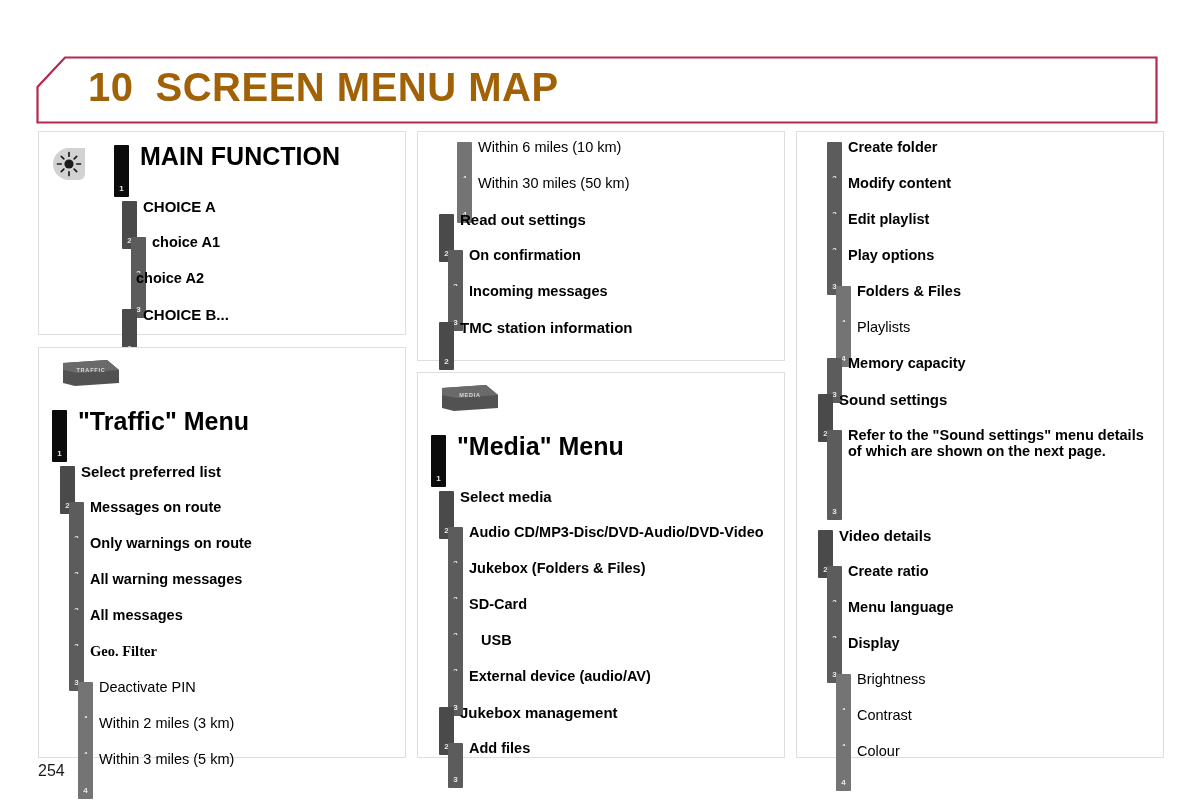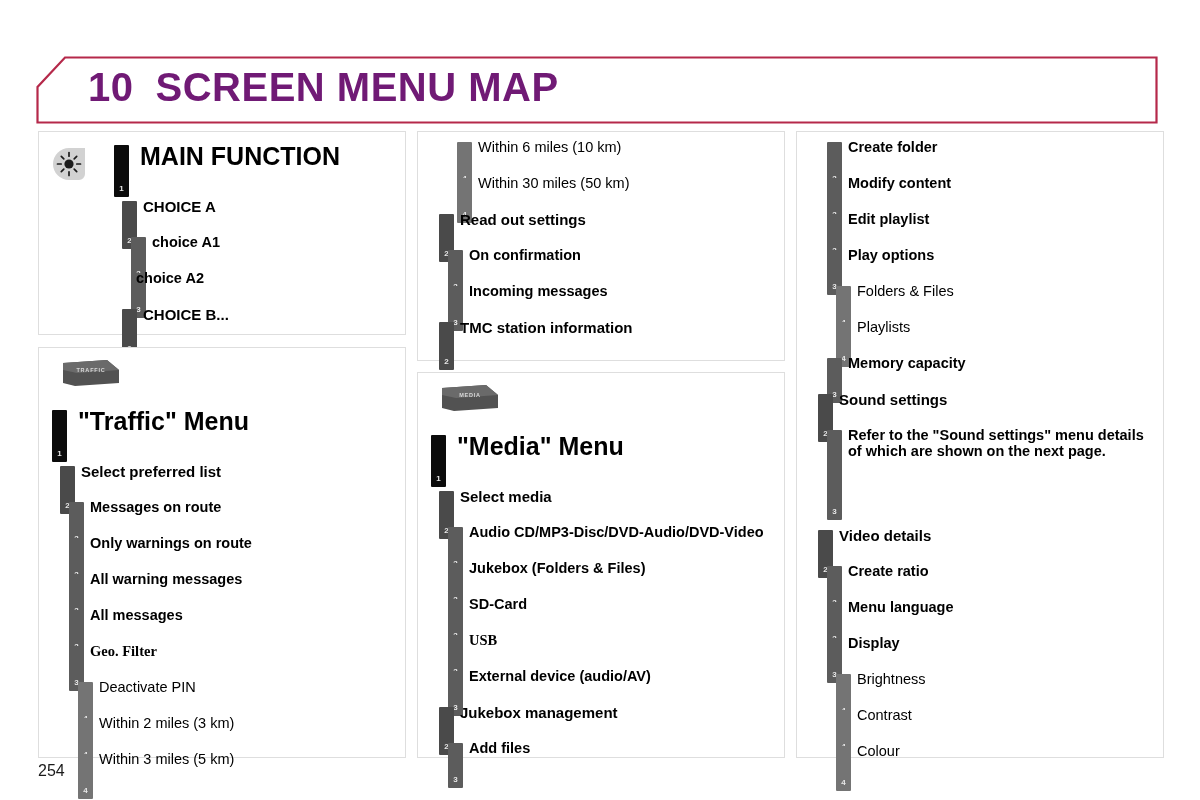--- a/index.html
+++ b/index.html
@@ -27,21 +27,21 @@
     position: absolute;
     inset: 0;
   }
   #header-title {
     position: absolute;
     left: 52px;
     top: 9px;
     font-size: 40px;
     font-weight: bold;
     letter-spacing: 0.5px;
-    color: #701a75;
+    color: #a16207;
     white-space: nowrap;
   }
   #header-title .chapter-num {
     margin-right: 22px;
   }
 
   
   .panel {
     position: absolute;
     background: #ffffff;
@@ -353,21 +353,21 @@
       <div class="row lv3" style="position: absolute; left: 0px; top: 164px; right: 0px;">
         <div class="bar" style="left: 17px; height: 45px;">
           <span class="lvl">3</span>
         </div>
         <div class="label" style="left: 38px;">SD-Card</div>
       </div>
       <div class="row lv3" style="position: absolute; left: 0px; top: 200px; right: 0px;">
         <div class="bar" style="left: 17px; height: 45px;">
           <span class="lvl">3</span>
         </div>
-        <div class="label" style="left: 38px; font-family: Liberation Serif, serif;">USB</div>
+        <div class="label" style="left: 50px;">USB</div>
       </div>
       <div class="row lv3" style="position: absolute; left: 0px; top: 236px; right: 0px;">
         <div class="bar" style="left: 17px; height: 45px;">
           <span class="lvl">3</span>
         </div>
         <div class="label" style="left: 38px;">External device (audio/AV)</div>
       </div>
       <div class="row lv2" style="position: absolute; left: 0px; top: 272px; right: 0px;">
         <div class="bar" style="left: 8px; height: 48px;">
           <span class="lvl">2</span>
@@ -406,21 +406,21 @@
       <div class="row lv3" style="position: absolute; left: 0px; top: 108px; right: 0px;">
         <div class="bar" style="left: 17px; height: 45px;">
           <span class="lvl">3</span>
         </div>
         <div class="label" style="left: 38px;">Play options</div>
       </div>
       <div class="row lv4" style="position: absolute; left: 0px; top: 144px; right: 0px;">
         <div class="bar" style="left: 26px; height: 45px;">
           <span class="lvl">4</span>
         </div>
-        <div class="label" style="left: 47px;">Folders &amp; Files</div>
+        <div class="label" style="left: 47px; font-weight: bold;">Folders &amp; Files</div>
       </div>
       <div class="row lv4" style="position: absolute; left: 0px; top: 180px; right: 0px;">
         <div class="bar" style="left: 26px; height: 45px;">
           <span class="lvl">4</span>
         </div>
         <div class="label" style="left: 47px;">Playlists</div>
       </div>
       <div class="row lv3" style="position: absolute; left: 0px; top: 216px; right: 0px;">
         <div class="bar" style="left: 17px; height: 45px;">
           <span class="lvl">3</span>

